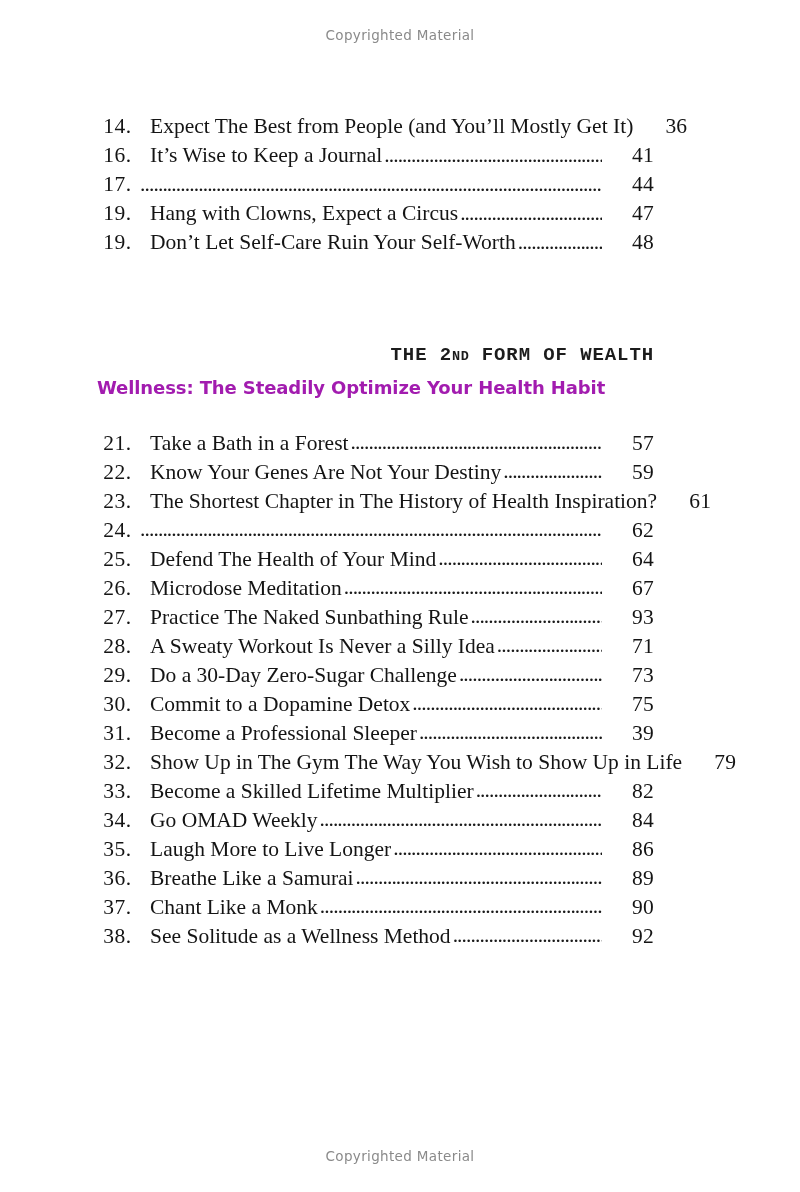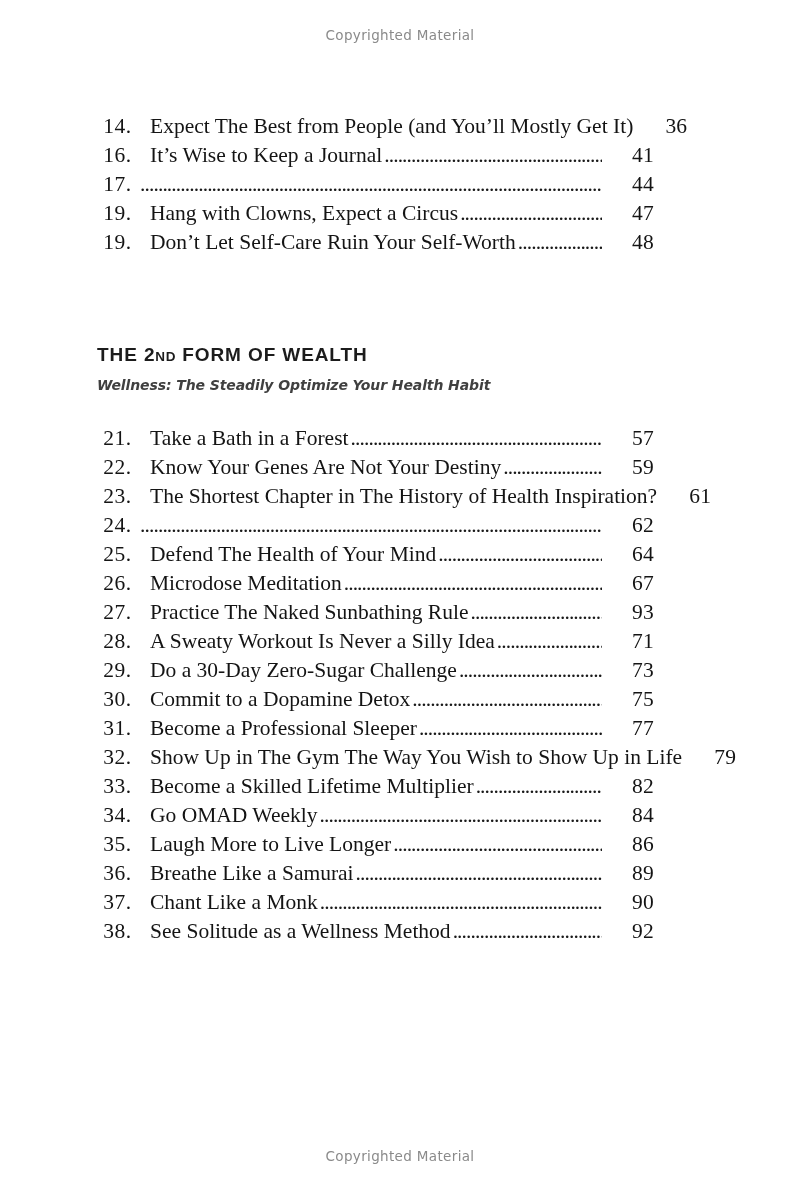--- a/index.html
+++ b/index.html
@@ -99,41 +99,41 @@
     margin-left: 22px;
   }
   
   .toc-row.tight .toc-leader { letter-spacing: -1.1px; }
 
   
   .section-block {
     margin-top: 0;
   }
   .section-kicker {
-    font-family: Liberation Sans, sans-serif;
+    font-family: Liberation Mono, monospace;
     font-weight: 700;
     font-size: 19px;
     letter-spacing: 0.9px;
     color: #1c1c1c;
     line-height: 1.1;
     white-space: nowrap;
+    text-align: right;
   }
   .section-kicker .ord {
     font-size: 13.5px;
     letter-spacing: 0.6px;
   }
   .section-subtitle {
     font-family: "DejaVu Sans", "Liberation Sans", sans-serif;
     font-weight: 700;
-    font-size: 14px;
+    font-size: 18px;
     letter-spacing: -0.1px;
-    color: #404040;
+    color: #a21caf;
     line-height: 1.1;
     white-space: nowrap;
-    font-style: italic;
   }
 </style>
 </head>
 <body>
 
 <div class="page">
 
   <div class="watermark top">Copyrighted Material</div>
 
   <div class="content">
@@ -234,21 +234,21 @@
         <li class="toc-row">
           <span class="toc-num">30.</span>
           <span class="toc-title">Commit to a Dopamine Detox</span>
           <span class="toc-leader"></span>
           <span class="toc-page">75</span>
         </li>
         <li class="toc-row">
           <span class="toc-num">31.</span>
           <span class="toc-title">Become a Professional Sleeper</span>
           <span class="toc-leader"></span>
-          <span class="toc-page">77</span>
+          <span class="toc-page">39</span>
         </li>
         <li class="toc-row tight">
           <span class="toc-num">32.</span>
           <span class="toc-title">Show Up in The Gym The Way You Wish to Show Up in Life</span>
           <span class="toc-leader"></span>
           <span class="toc-page">79</span>
         </li>
         <li class="toc-row">
           <span class="toc-num">33.</span>
           <span class="toc-title">Become a Skilled Lifetime Multiplier</span>

